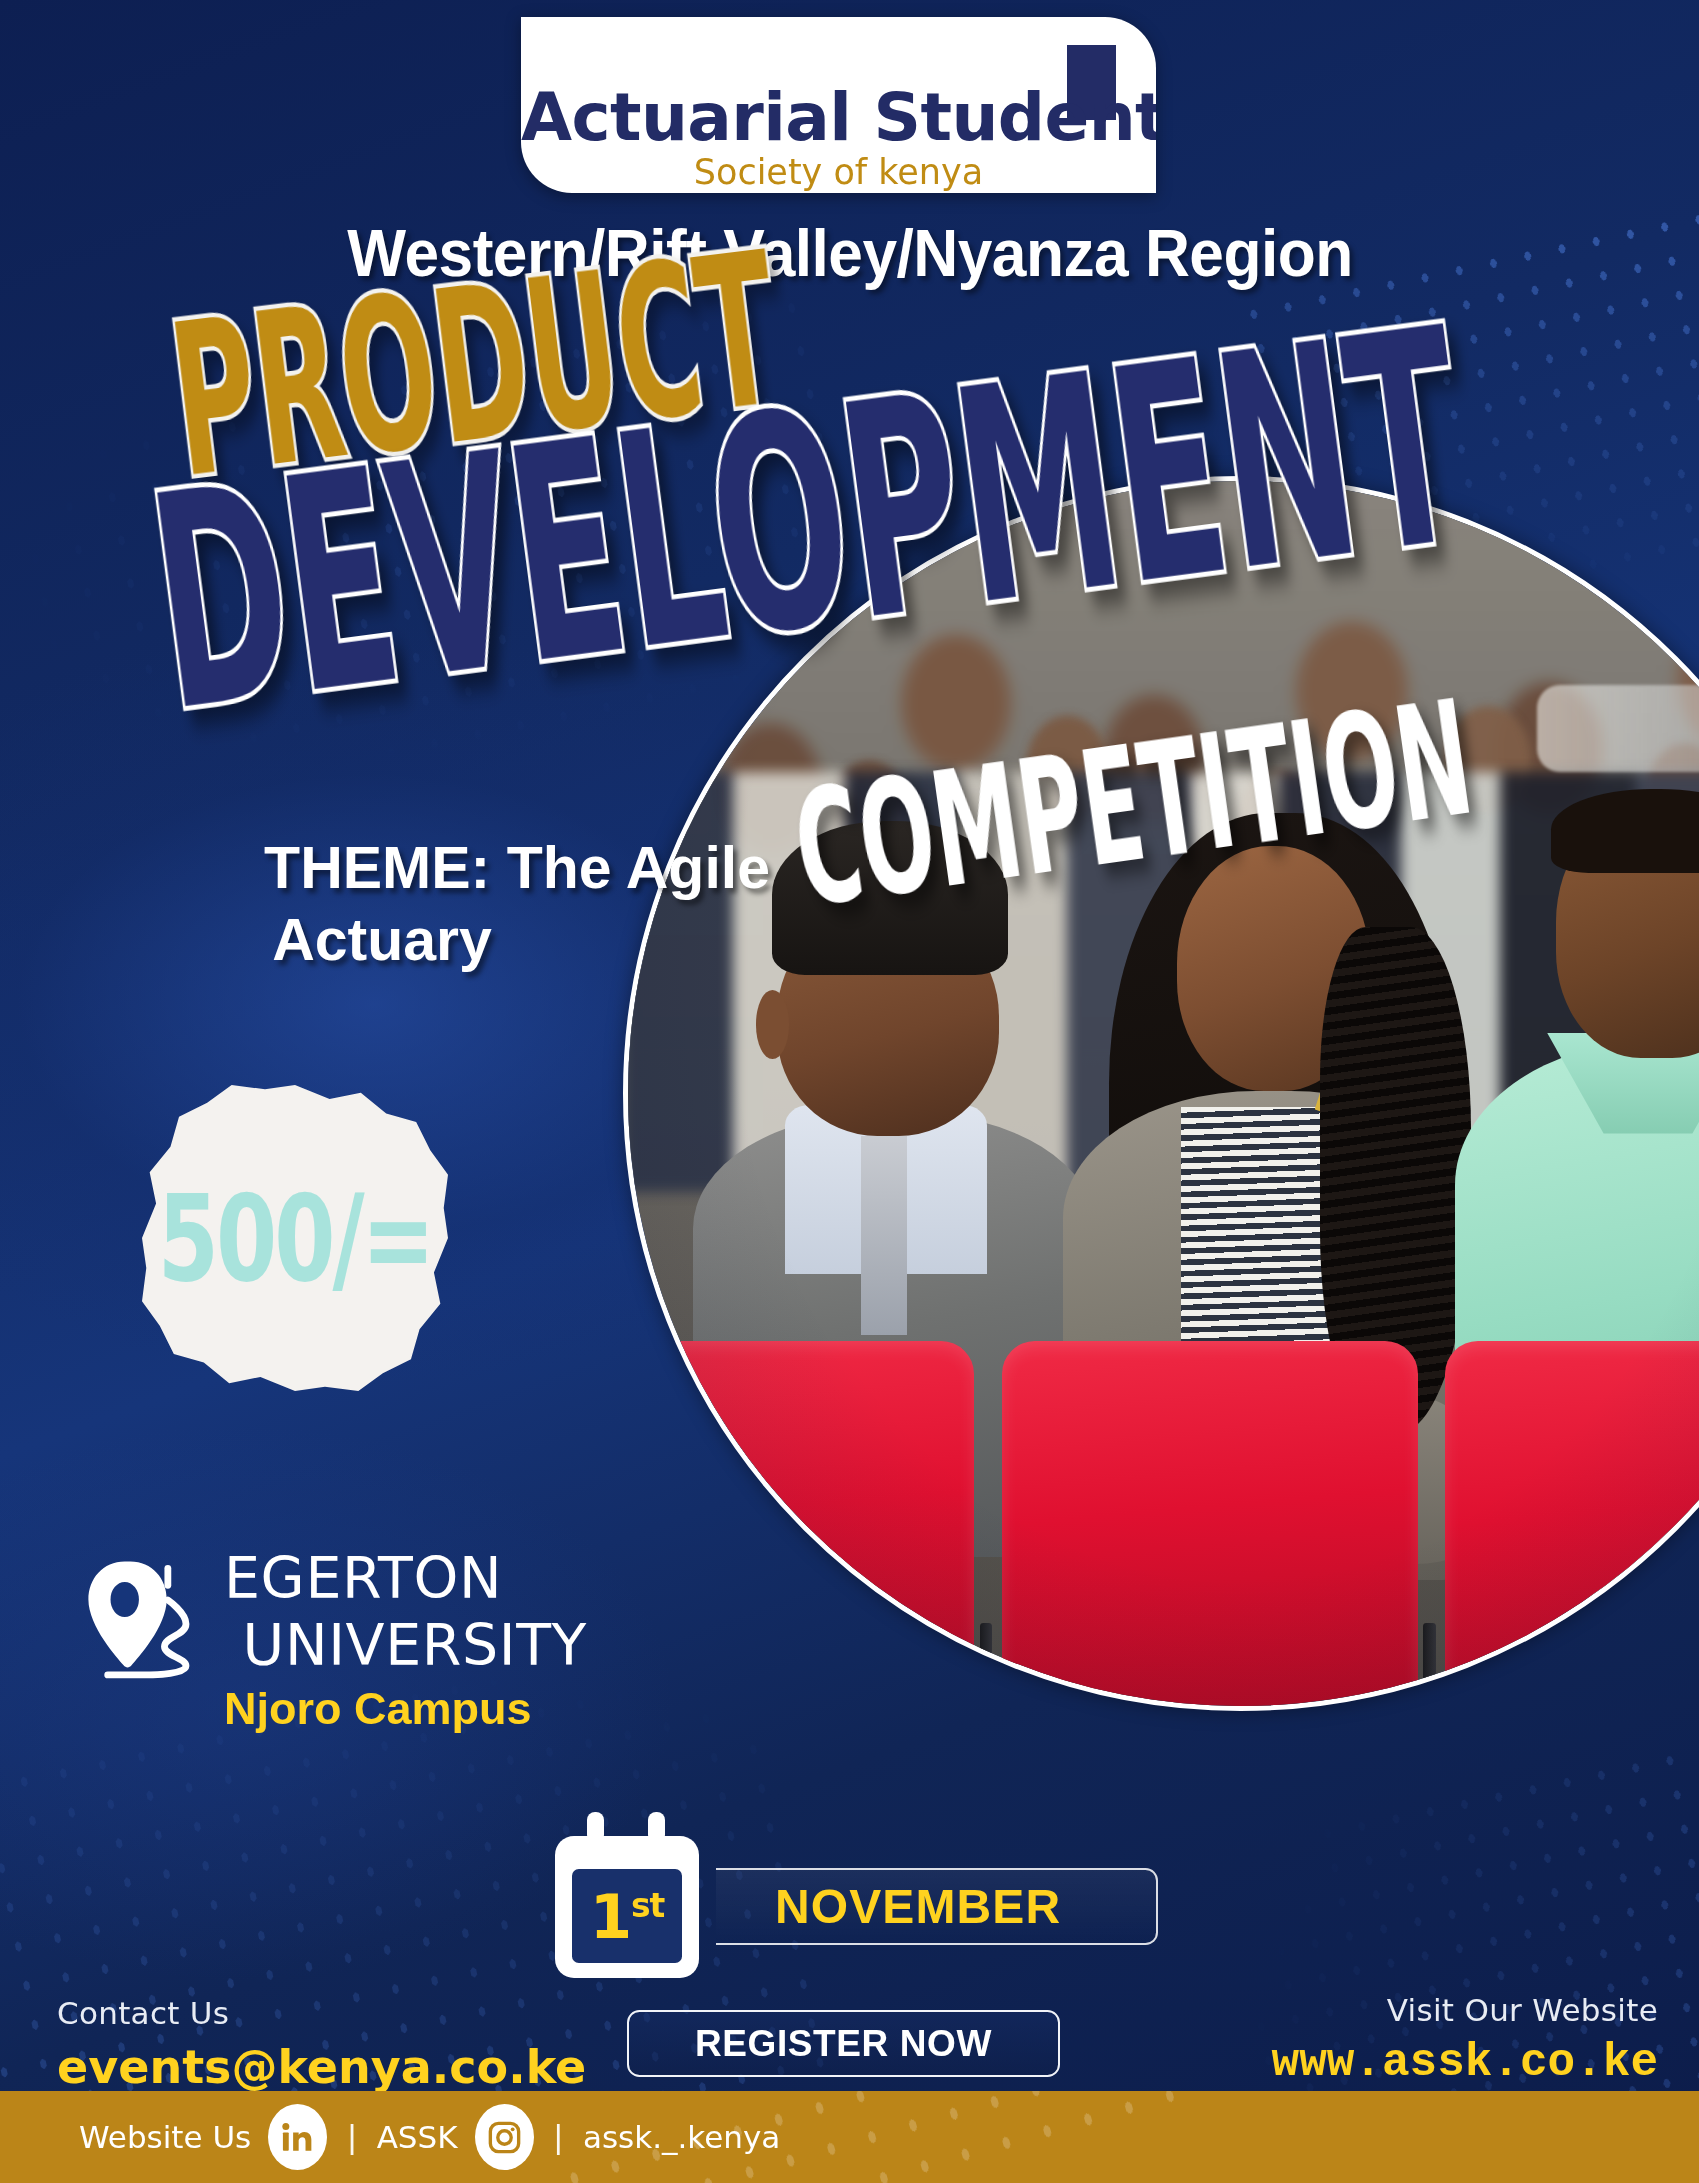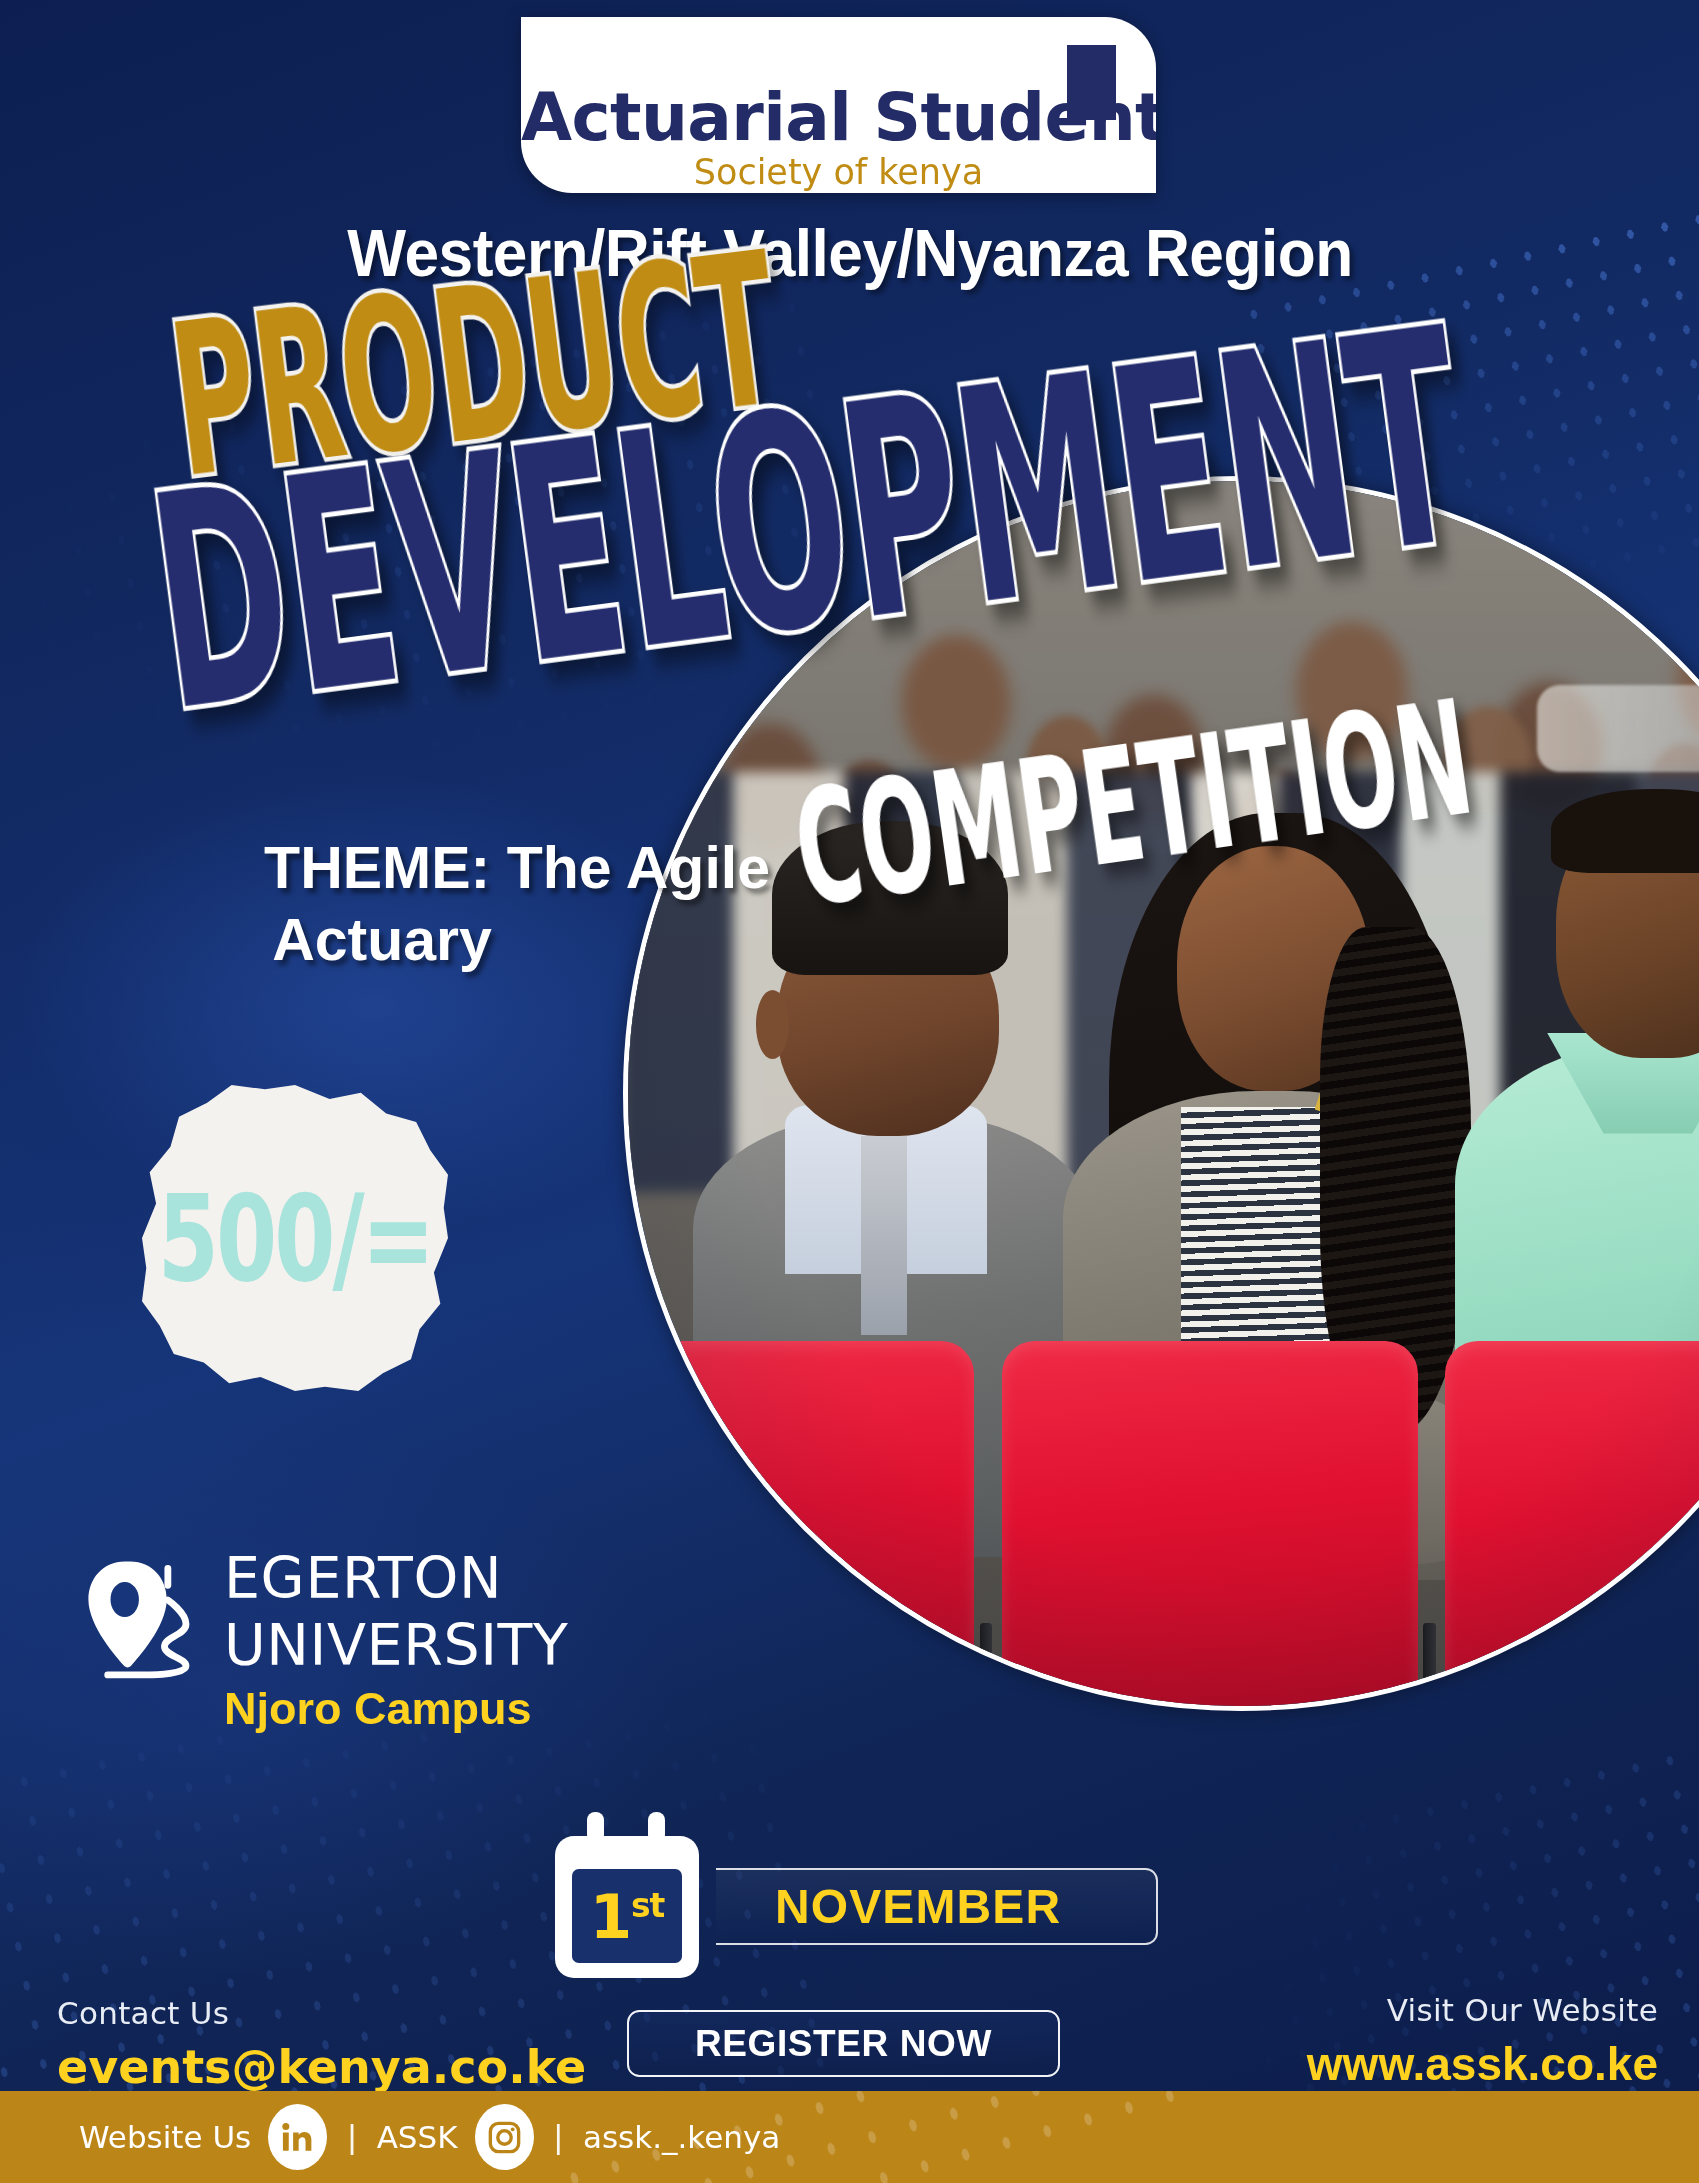--- a/index.html
+++ b/index.html
@@ -290,21 +290,21 @@
   }
 
   
   #venue { position:absolute; left:85px; top:1547px; width:510px; }
   #pin-wrap { position:absolute; left:0; top:11.3px; width:122px; height:142px; }
   #venue-text { position:absolute; left:139px; top:0; width:363px; color:#fff; }
   #venue-l1, #venue-l2 {
     font-family:"DejaVu Sans", sans-serif;
     font-size:57px; font-weight:400; letter-spacing:0.6px; line-height:1.12;
   }
-  #venue-l2 { margin-top:3.4px; }
+  #venue-l2 { margin-top:3.4px;text-align:right; }
   #venue-campus {
     margin-top:4.5px; color:#ffd21f;
     font-size:45px; font-weight:800; letter-spacing:0px;
   }
 
   
   #date-row { position:absolute; left:555px; top:1836px; width:623px; height:142px; }
   #cal-icon {
     position:absolute; left:0; top:0; width:144px; height:142px;
     background:#ffffff; border-radius:19px;
@@ -343,21 +343,21 @@
   #contact { position:absolute; left:57px; top:1995px; }
   #contact .lbl { color:#e8ecf4; font-size:31px; font-weight:400;
                   font-family:"DejaVu Sans", sans-serif; letter-spacing:0.3px; }
   #contact .val { color:#ffd21f; font-size:46px; font-weight:800; margin-top:9px;
                   font-family:"DejaVu Sans", sans-serif; }
 
   #website { position:absolute; right:42px; top:1992px; text-align:right; }
   #website .lbl { color:#e8ecf4; font-size:31px; font-weight:400;
                   font-family:"DejaVu Sans", sans-serif; letter-spacing:0.3px; }
   #website .val { color:#ffd21f; font-size:46px; font-weight:800; margin-top:9px;
-                  font-family:Liberation Sans, sans-serif;margin-left:45px; }
+                  font-family:Liberation Mono, monospace;margin-left:45px; }
 
   #register-btn {
     position:absolute; left:627px; top:2010px; width:433px; height:67px;
     border:2.3px solid #f2f4f8; border-radius:12.5px;
     background:linear-gradient(180deg, rgba(22,45,102,.45), rgba(14,31,74,.55));
     display:flex; align-items:center; justify-content:center;
     color:#ffffff; font-size:37px; font-weight:800; letter-spacing:0.6px;
     cursor:pointer;
   }
 

